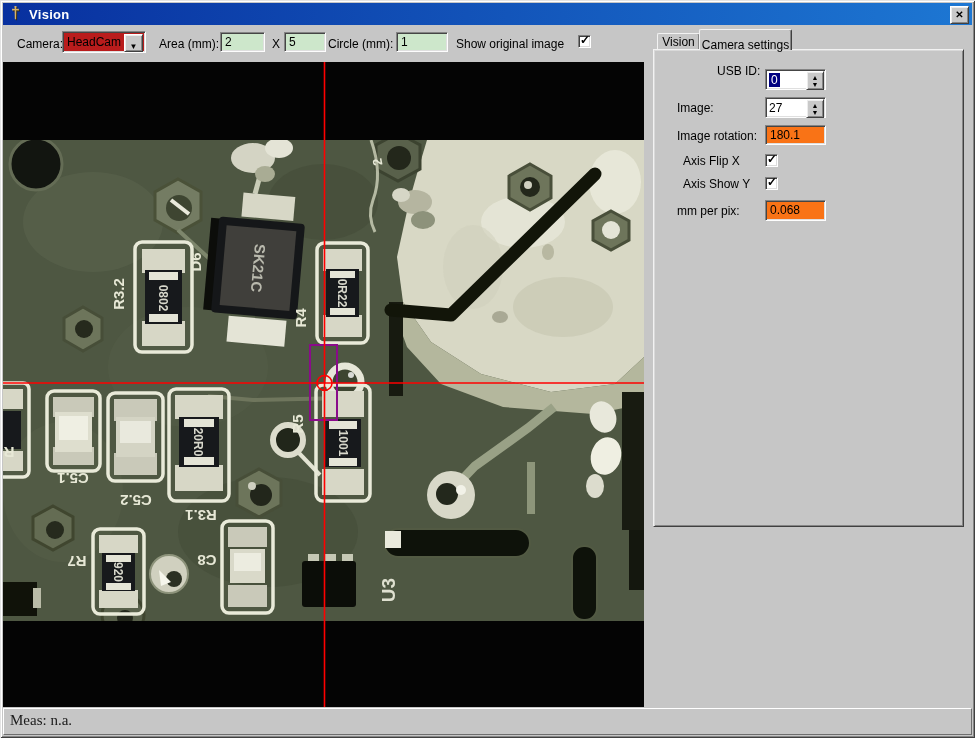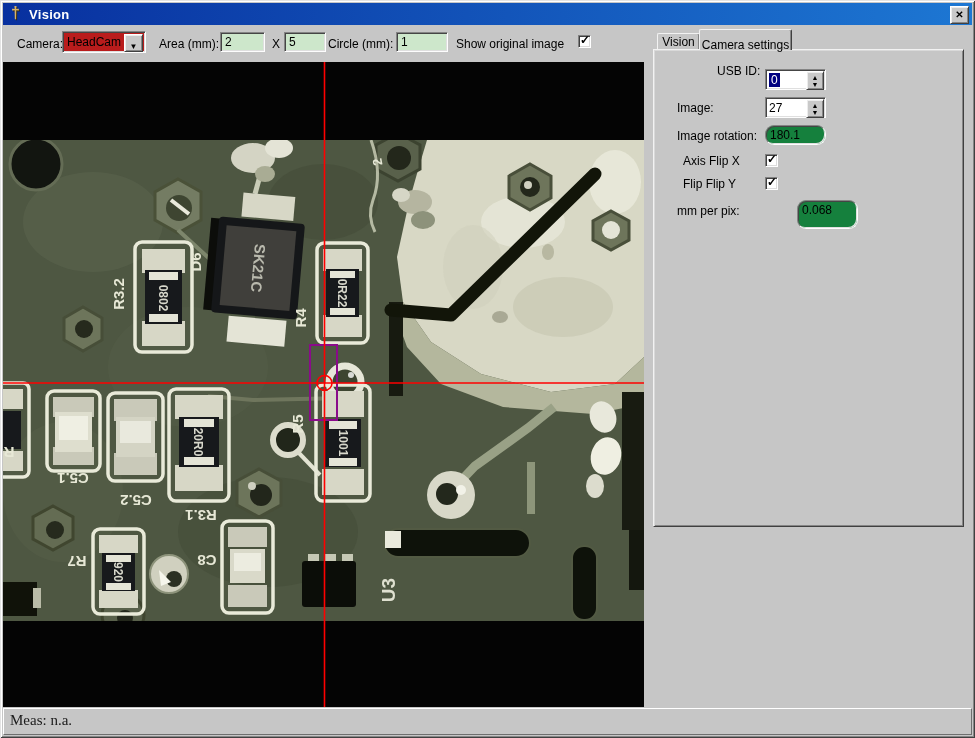--- a/index.html
+++ b/index.html
@@ -15,21 +15,21 @@
   .title-text{margin-left:26px;color:#fff;font-weight:bold;font-size:13px;letter-spacing:.3px;}
   .btn3d{background:#c9c9c9;border:1px solid;border-color:#fff #404040 #404040 #fff;
        box-shadow:inset 1px 1px 0 #ececec, inset -1px -1px 0 #868686;}
   .close-btn{position:absolute;right:6px;top:6px;width:17px;height:16px;text-align:center;
        font-size:10px;font-weight:bold;line-height:15px;color:#000;}
   .lbl{position:absolute;font-size:12px;color:#000;white-space:nowrap;}
   .sunken{border:1px solid;border-color:#848484 #fdfdfd #fdfdfd #848484;
        box-shadow:inset 1px 1px 0 #454545, inset -1px -1px 0 #dfdfdf;}
   .field{position:absolute;font-size:12px;color:#000;padding:2px 0 0 4px;box-sizing:border-box;}
   .green{background:#cde7cb;}
-  .white{background:#15803d;border-radius:9px;}
+  .white{background:#f97316;}
   .combo{position:absolute;left:62px;top:31px;width:84px;height:22px;background:#b91c1c;box-sizing:border-box;}
   .combo-text{position:absolute;left:4px;top:3px;font-size:12px;}
   .combo-btn{position:absolute;right:2px;top:2px;width:17px;height:16px;text-align:center;}
   .arrow-glyph{font-size:8px;line-height:15px;color:#000;}
   .spinbox{position:absolute;width:61px;height:21px;background:#fff;box-sizing:border-box;}
   .spin-val{position:absolute;left:3px;top:3px;font-size:12px;}
   .spin-sel{background:#000080;color:#fff;padding:0 2px;}
   .spinbtn{position:absolute;right:1px;top:1px;width:16px;height:17px;display:flex;flex-direction:column;
        align-items:center;justify-content:center;}
   .spinbtn span{font-size:7px;line-height:7px;color:#000;}
@@ -111,27 +111,27 @@
 </div>
 
 <span class="lbl" style="left:677px;top:129px;z-index:4;">Image rotation:</span>
 <div class="field white sunken" style="left:765px;top:125px;width:61px;height:20px;z-index:4;">180.1</div>
 
 <span class="lbl" style="left:683px;top:154px;z-index:4;">Axis Flip X</span>
 <div class="cb" style="left:765px;top:154px;z-index:4;">
   <span class="check">✓</span>
 </div>
 
-<span class="lbl" style="left:683px;top:177px;z-index:4;">Flip Flip Y</span>
+<span class="lbl" style="left:683px;top:177px;z-index:4;">Axis Show Y</span>
 <div class="cb" style="left:765px;top:177px;z-index:4;">
   <span class="check">✓</span>
 </div>
 
 <span class="lbl" style="left:677px;top:204px;z-index:4;">mm per pix:</span>
-<div class="field white sunken" style="left:765px;top:200px;width:61px;height:29px;z-index:4;margin-left:32px;">0.068</div>
+<div class="field white sunken" style="left:765px;top:200px;width:61px;height:21px;z-index:4;">0.068</div>
 
 <div class="viewport">
 <svg width="641" height="645" viewBox="0 0 641 645" xmlns="http://www.w3.org/2000/svg">
   <rect x="0" y="0" width="641" height="645" fill="#040404"></rect>
   <g>
     <rect x="0" y="78" width="641" height="481" fill="#4e5742"></rect>
     <ellipse cx="90" cy="160" rx="70" ry="50" fill="#5b644e" opacity=".55"></ellipse>
     <ellipse cx="185" cy="305" rx="80" ry="60" fill="#57604a" opacity=".45"></ellipse>
     <ellipse cx="265" cy="470" rx="90" ry="55" fill="#444d38" opacity=".6"></ellipse>
     <ellipse cx="320" cy="140" rx="55" ry="38" fill="#414a36" opacity=".5"></ellipse>

